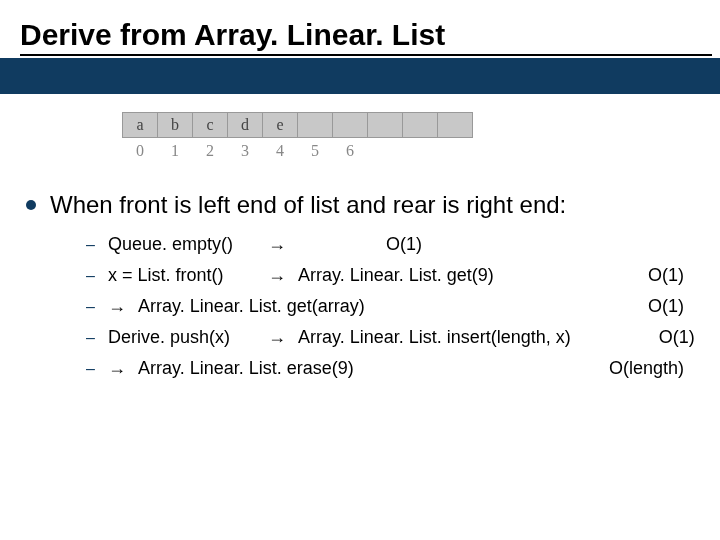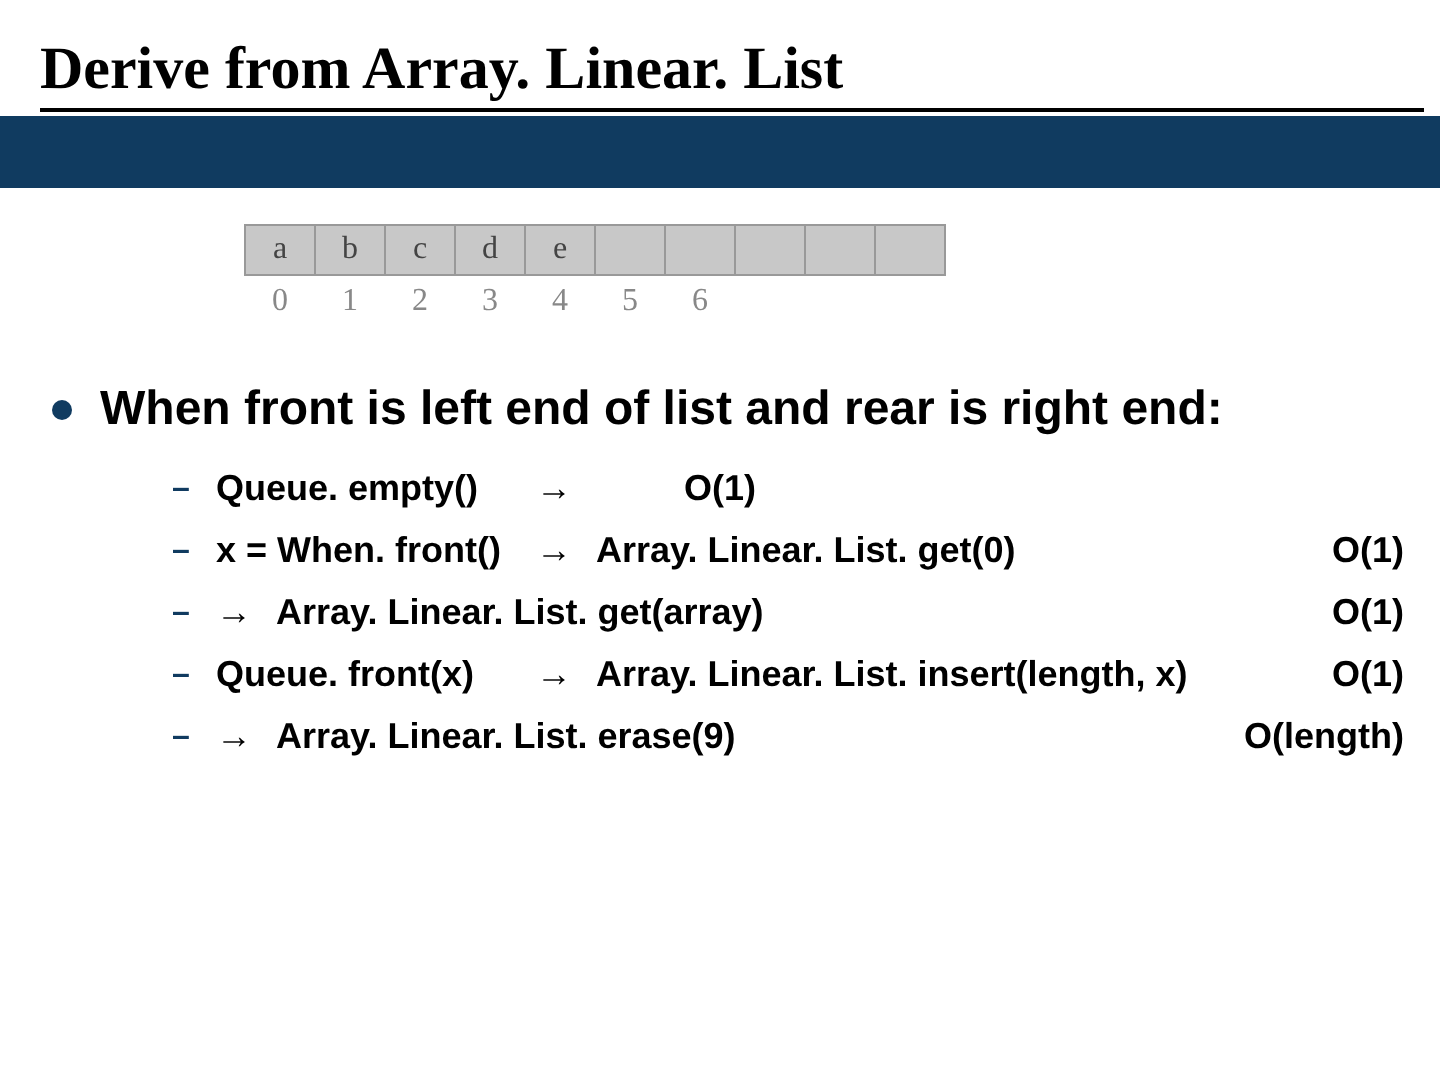--- a/index.html
+++ b/index.html
@@ -6,21 +6,20 @@
   body {
     width: 720px;
     height: 540px;
     background: #ffffff;
     font-family: Arial, Helvetica, sans-serif;
     overflow: hidden;
     position: relative;
   }
   .title-area {
     padding: 18px 8px 4px 20px;
-    font-family: Liberation Serif, serif;
   }
   .title {
     font-size: 30px;
     font-weight: bold;
     color: #000;
     border-bottom: 2px solid #000;
     padding-bottom: 2px;
     display: inline-block;
     width: 100%;
   }
@@ -57,22 +56,21 @@
   .idx {
     width: 36px;
     text-align: center;
     font-family: "Times New Roman", serif;
     font-size: 16px;
     color: #888;
     margin-left: -1px;
   }
   .idx:first-child { margin-left: 0; }
   .content {
-    padding: 24px 8px 0 26px;
-    font-weight: bold;
+    padding: 24px 26px 0 26px;
   }
   .bullet-line {
     display: flex;
     align-items: flex-start;
     margin-bottom: 14px;
   }
   .bullet-dot {
     width: 10px;
     height: 10px;
     background: #103b60;
@@ -110,20 +108,21 @@
   .op-arrow {
     flex: 0 0 30px;
   }
   .op-right {
     flex: 1 1 auto;
   }
   .op-complexity {
     flex: 0 0 90px;
     text-align: right;
     padding-right: 10px;
+    margin-left: 44px;
   }
 </style>
 </head>
 <body>
 
 <div class="title-area">
   <div class="title">Derive from Array. Linear. List</div>
 </div>
 <div class="blue-bar"></div>
 
@@ -163,34 +162,34 @@
 
   <div class="sub-list">
     <div class="sub-line">
       <span class="sub-dash">–</span>
       <span class="op-left">Queue. empty()</span>
       <span class="op-arrow">→</span>
       <span class="op-complexity">O(1)</span>
     </div>
     <div class="sub-line">
       <span class="sub-dash">–</span>
-      <span class="op-left">x = When. front()</span>
-      <span class="op-arrow">→</span>
-      <span class="op-right">Array. Linear. List. get(0)</span>
+      <span class="op-left">x = List. front()</span>
+      <span class="op-arrow">→</span>
+      <span class="op-right">Array. Linear. List. get(9)</span>
       <span class="op-complexity">O(1)</span>
     </div>
     <div class="sub-line">
       <span class="sub-dash">–</span>
       <span class="op-arrow">→</span>
       <span class="op-right">Array. Linear. List. get(array)</span>
       <span class="op-complexity">O(1)</span>
     </div>
     <div class="sub-line">
       <span class="sub-dash">–</span>
-      <span class="op-left">Queue. front(x)</span>
+      <span class="op-left">Derive. push(x)</span>
       <span class="op-arrow">→</span>
       <span class="op-right">Array. Linear. List. insert(length, x)</span>
       <span class="op-complexity">O(1)</span>
     </div>
     <div class="sub-line">
       <span class="sub-dash">–</span>
       <span class="op-arrow">→</span>
       <span class="op-right">Array. Linear. List. erase(9)</span>
       <span class="op-complexity">O(length)</span>
     </div>

